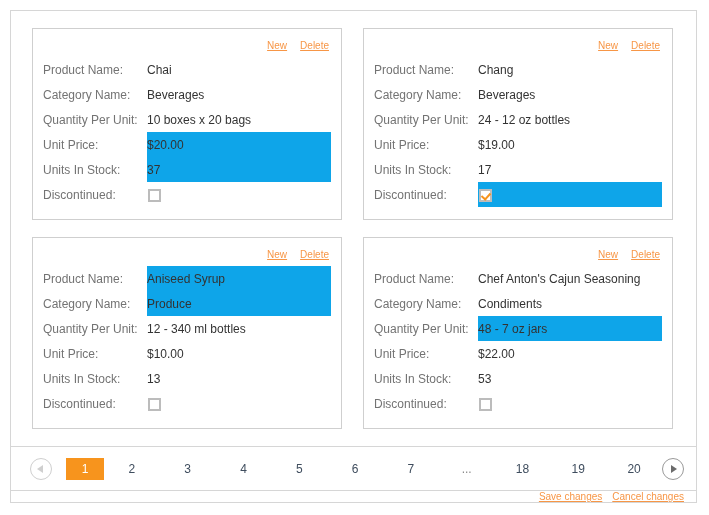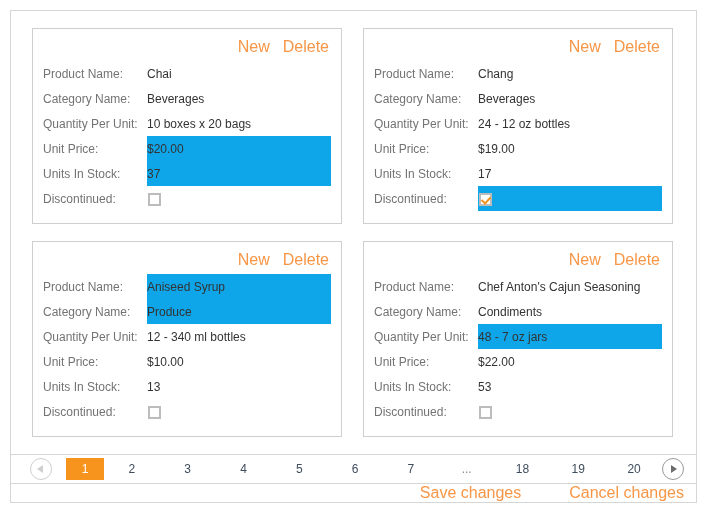--- a/index.html
+++ b/index.html
@@ -45,21 +45,22 @@
     background: #ffffff;
     padding: 8px 10px 12px 10px;
   }
   .card-actions {
     text-align: right;
     padding: 1px 2px 5px 0;
     white-space: nowrap;
   }
   .link {
     color: #f79646;
-    font-size: 16px;
+    text-decoration: underline;
+    font-size: 10px;
     cursor: pointer;
   }
   .card-actions .link + .link { margin-left: 13px; }
 
   table.fields {
     width: 100%;
     border-collapse: collapse;
   }
   table.fields td {
     padding: 0;
@@ -167,21 +168,20 @@
   .pg-slot.first { flex: 0 0 auto; margin-left: 14px; margin-right: 0; }
 
   
   .footer {
     border-top: 1px solid #d6d6d6;
     flex: 1 1 auto;
     display: flex;
     align-items: center;
     justify-content: flex-end;
     padding: 0 12px 0 0;
-    gap: 38px;
   }
   .footer .link + .link { margin-left: 10px; }
 </style>
 </head>
 <body>
 
 <div class="gridview">
 
   <div class="items-area">
       <div class="card">

